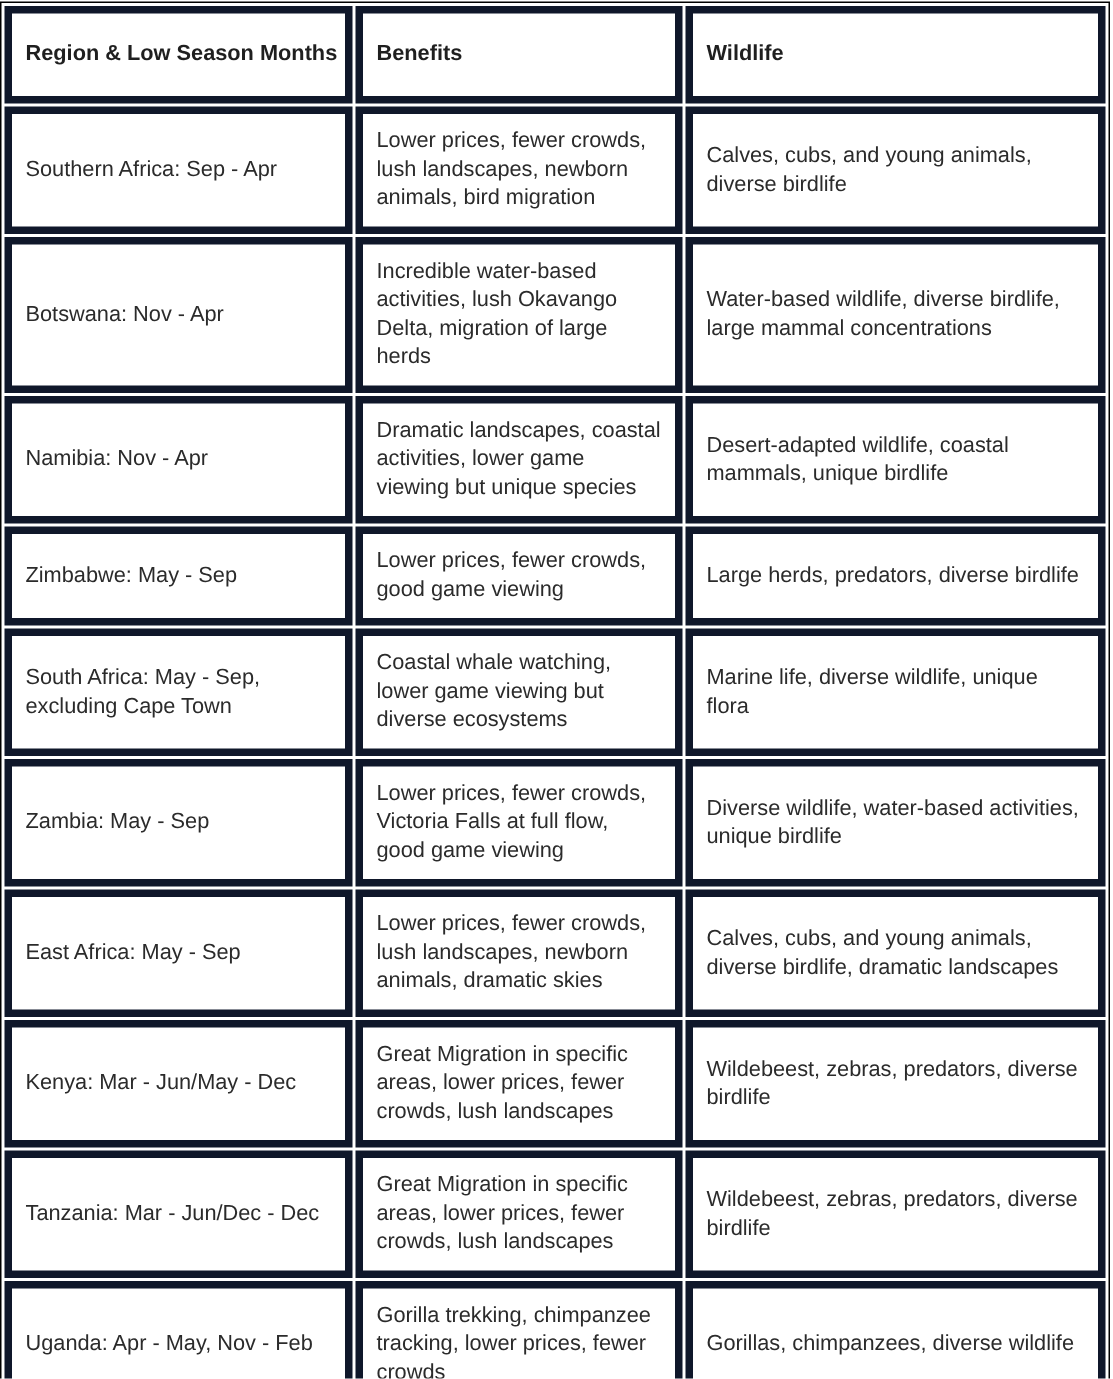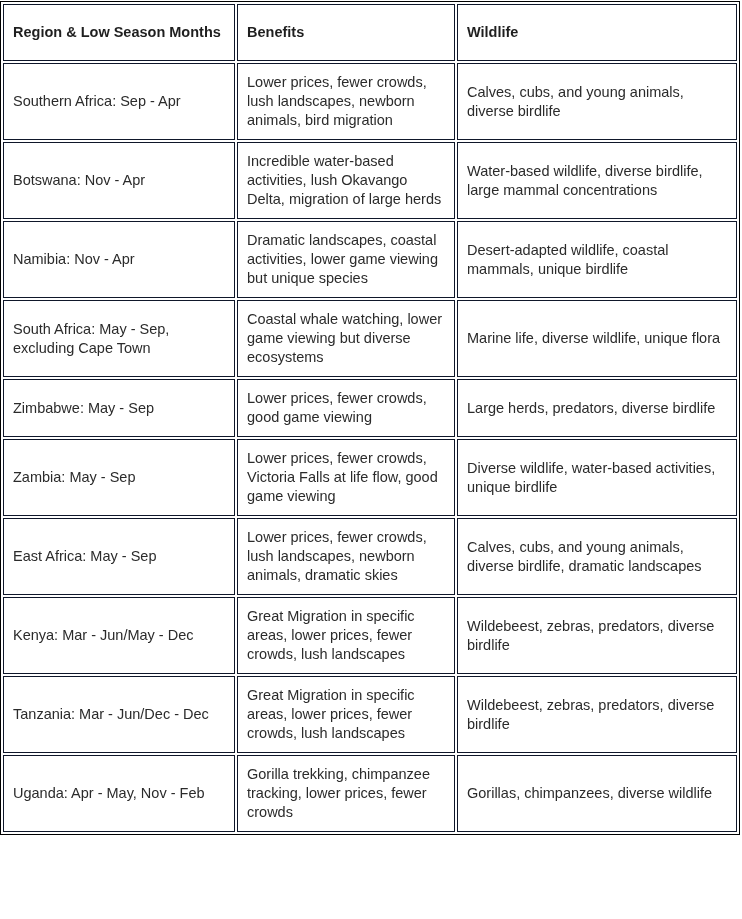--- a/index.html
+++ b/index.html
@@ -20,21 +20,21 @@
     border-spacing: 2px;
     border: 1px solid #000000;
     table-layout: fixed;
     width: 740px;
     background: #ffffff;
   }
   col.c-region   { width: 232px; }
   col.c-benefits { width: 218px; }
   col.c-wildlife { width: 280px; }
   th, td {
-    border: 1px solid #0f172a;
+    border: 5px solid #0f172a;
     box-sizing: border-box;
     vertical-align: middle;
     text-align: left;
     background: #ffffff;
   }
   th {
     font-size: 14.5px;
     font-weight: bold;
     color: #1f1f1f;
     padding: 18px 9px;
@@ -76,32 +76,32 @@
         <td>Botswana: Nov - Apr</td>
         <td>Incredible water-based activities, lush Okavango Delta, migration of large herds</td>
         <td>Water-based wildlife, diverse birdlife, large mammal concentrations</td>
       </tr>
       <tr>
         <td>Namibia: Nov - Apr</td>
         <td>Dramatic landscapes, coastal activities, lower game viewing but unique species</td>
         <td>Desert-adapted wildlife, coastal mammals, unique birdlife</td>
       </tr>
       <tr>
+        <td>Zimbabwe: May - Sep</td>
+        <td>Lower prices, fewer crowds, good game viewing</td>
+        <td>Large herds, predators, diverse birdlife</td>
+      </tr>
+      <tr>
         <td>South Africa: May - Sep, excluding Cape Town</td>
         <td>Coastal whale watching, lower game viewing but diverse ecosystems</td>
         <td>Marine life, diverse wildlife, unique flora</td>
       </tr>
       <tr>
-        <td>Zimbabwe: May - Sep</td>
-        <td>Lower prices, fewer crowds, good game viewing</td>
-        <td>Large herds, predators, diverse birdlife</td>
-      </tr>
-      <tr>
         <td>Zambia: May - Sep</td>
-        <td>Lower prices, fewer crowds, Victoria Falls at life flow, good game viewing</td>
+        <td>Lower prices, fewer crowds, Victoria Falls at full flow, good game viewing</td>
         <td>Diverse wildlife, water-based activities, unique birdlife</td>
       </tr>
       <tr>
         <td>East Africa: May - Sep</td>
         <td>Lower prices, fewer crowds, lush landscapes, newborn animals, dramatic skies</td>
         <td>Calves, cubs, and young animals, diverse birdlife, dramatic landscapes</td>
       </tr>
       <tr>
         <td>Kenya: Mar - Jun/May - Dec</td>
         <td>Great Migration in specific areas, lower prices, fewer crowds, lush landscapes</td>

